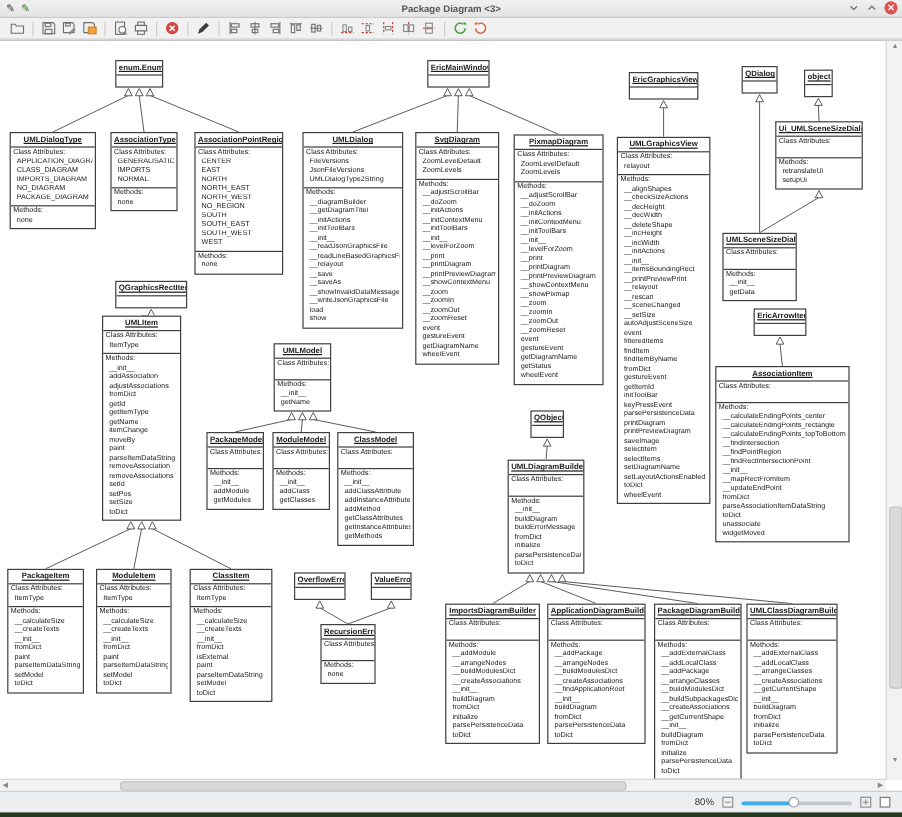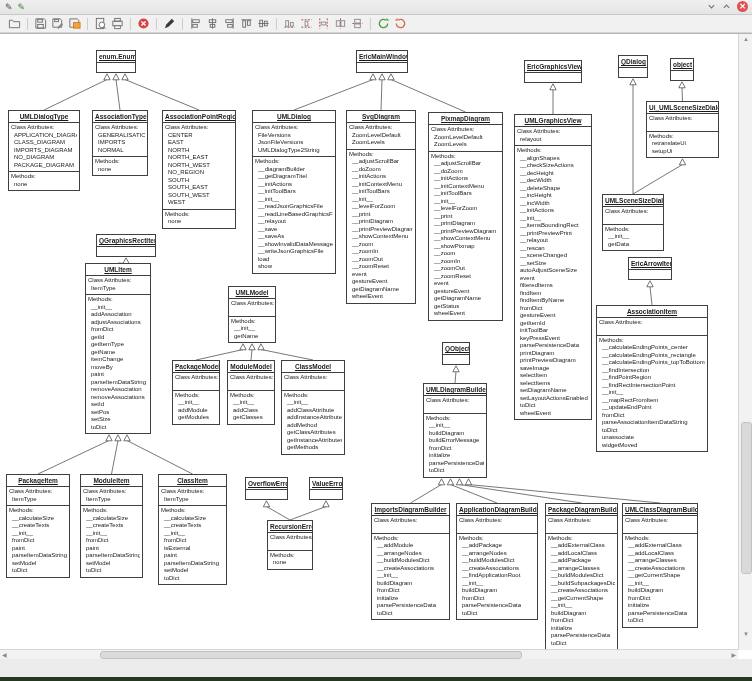--- a/index.html
+++ b/index.html
@@ -68,20 +68,21 @@
 </head>
 <body>
 
 <div class="window">
 
   <div class="titlebar">
     <div class="tb-left">
       <span class="tb-pin">✎</span>
       <span class="tb-pen">✎</span>
     </div>
+    <div class="tb-title">Package Diagram &lt;3&gt;</div>
     <div class="tb-right">
       <svg class="chev" viewBox="0 0 10 10">
         <path d="M2 3.5l3 3 3-3" fill="none" stroke="#777" stroke-width="1.3"></path>
         </svg>
       <svg class="chev" viewBox="0 0 10 10">
         <path d="M2 6.5l3-3 3 3" fill="none" stroke="#777" stroke-width="1.3"></path>
         </svg>
       <span class="closebtn">✕</span>
     </div>
   </div>
@@ -807,15 +808,32 @@
       <div class="vthumb" style="top:388px;height:150px;"></div>
       <div class="sarrow" style="bottom:12px;left:4px;">▼</div>
     </div>
     <div class="hscroll">
       <div class="sarrow" style="left:2px;top:1px;">◀</div>
       <div class="hthumb" style="left:100px;width:420px;"></div>
       <div class="sarrow" style="right:2px;top:1px;">▶</div>
     </div>
   </div>
 
+  <div class="statusbar">
+    <span class="zoomlabel">80%</span>
+    <svg width="11" height="11" viewBox="0 0 12 12">
+      <rect x="1.5" y="1.5" width="9" height="9" fill="none" stroke="#8a8a8a"></rect>
+        <path d="M3.5 6h5" stroke="#8a8a8a"></path>
+      </svg>
+    <span class="slider">
+      <span class="track"></span>
+      <span class="fill" id="slider-fill" style="width: 47%;"></span>
+      <span class="handle" id="slider-handle" style="left: calc(47% - 4px);"></span>
+    </span>
+    <svg width="11" height="11" viewBox="0 0 12 12">
+      <rect x="1.5" y="1.5" width="9" height="9" fill="none" stroke="#8a8a8a"></rect>
+        <path d="M3.5 6h5M6 3.5v5" stroke="#8a8a8a"></path>
+      </svg>
+    <span class="fit-square"></span>
+  </div>
 
   <div class="bottomstrip"></div>
 </div>
 
 </body></html>

